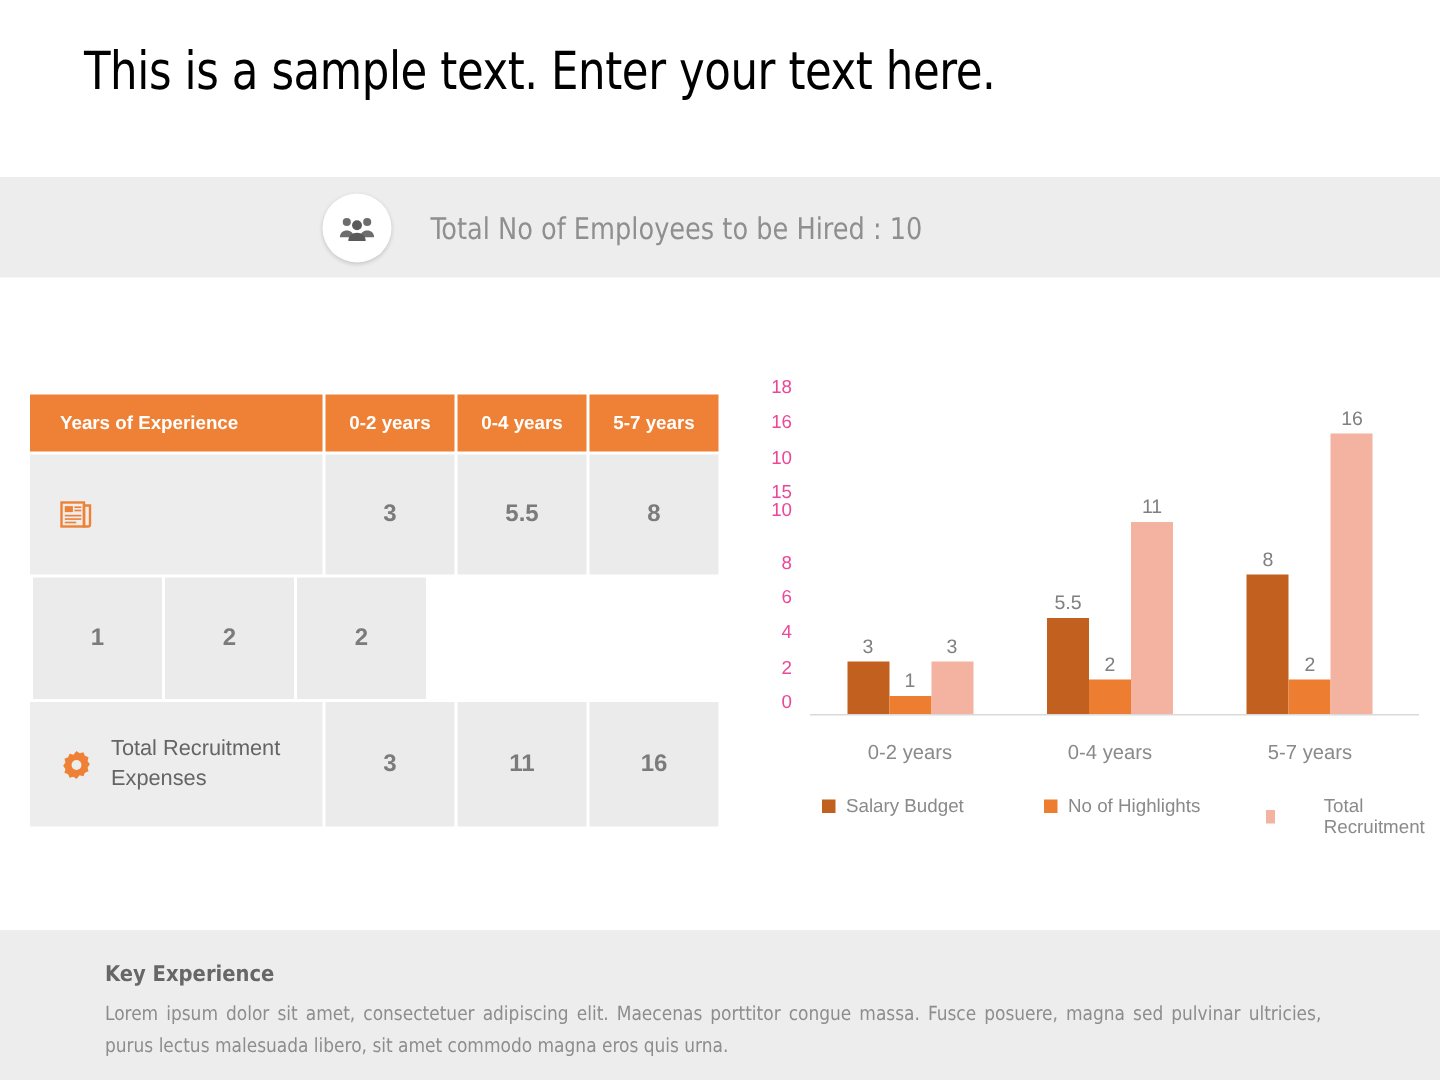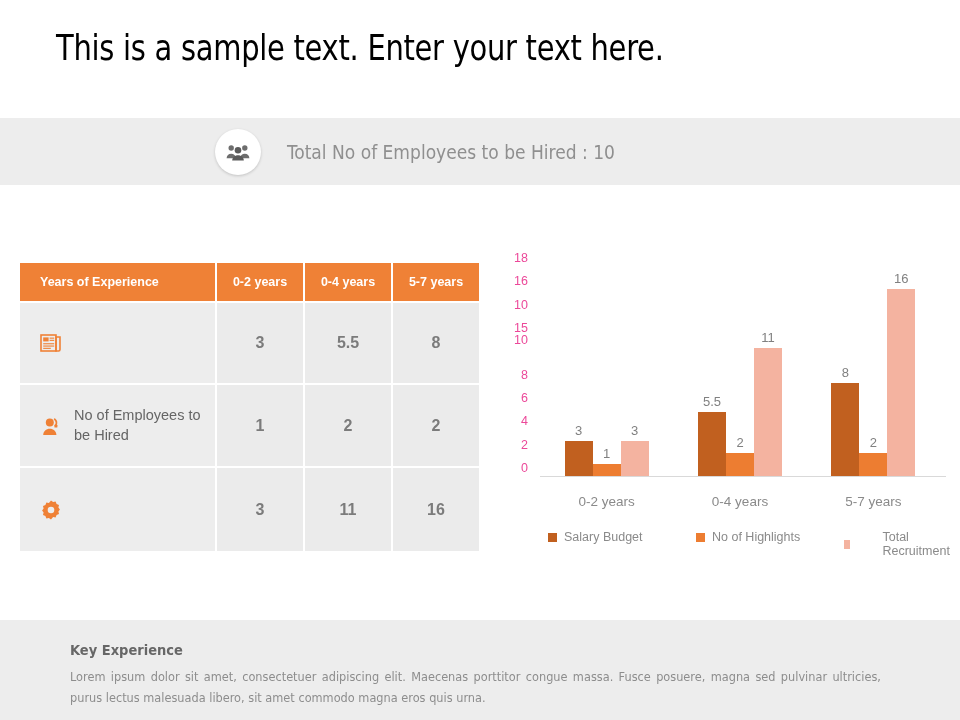--- a/index.html
+++ b/index.html
@@ -289,44 +289,34 @@
             <rect x="3.2" y="14.8" width="7.6" height="1.1" fill="#ef8136"></rect>
           </svg>
         </span>
       </div>
       <div class="td-val">3</div>
       <div class="td-val">5.5</div>
       <div class="td-val">8</div>
     </div>
 
     <div class="trow r2">
-      <div class="td-label">
-        <span class="row-icon">
-          <svg width="22" height="20" viewBox="0 0 22 20" aria-hidden="true">
-            <circle cx="9.8" cy="6.4" r="4.0" fill="#ef8136"></circle>
-            <path d="M3.2 19c0-3.7 3.0-6.3 6.6-6.3s6.6 2.6 6.6 6.3z" fill="#ef8136"></path>
-            <path d="M14.6 3.2a5.0 5.0 0 0 1 1.1 6.2" fill="none" stroke="#ef8136" stroke-width="1.7" stroke-linecap="round"></path>
-            <rect x="14.4" y="8.6" width="3.0" height="3.0" rx="0.7" fill="#ef8136"></rect>
-          </svg>
-        </span>
-        <span class="row-text">No of Employees to be Hired</span>
-      </div>
       <div class="td-val">1</div>
       <div class="td-val">2</div>
       <div class="td-val">2</div>
     </div>
 
     <div class="trow r3">
       <div class="td-label">
         <span class="row-icon">
           <svg width="22" height="22" viewBox="0 0 22 22" aria-hidden="true">
             <path d="M11 1.6l2.1 1.5 2.5-.6 1.0 2.4 2.4 1.0-.6 2.5 1.5 2.1-1.5 2.1.6 2.5-2.4 1.0-1.0 2.4-2.5-.6L11 20.4l-2.1-1.5-2.5.6-1.0-2.4-2.4-1.0.6-2.5L2.1 11.5l1.5-2.1-.6-2.5 2.4-1.0 1.0-2.4 2.5.6z" fill="#ef8136"></path>
             <circle cx="11" cy="11" r="3.3" fill="#ededed"></circle>
           </svg>
         </span>
+        <span class="row-text">Total Recruitment Expenses</span>
       </div>
       <div class="td-val">3</div>
       <div class="td-val">11</div>
       <div class="td-val">16</div>
     </div>
 
   </div>
 </div>
 
 <div class="chart">

